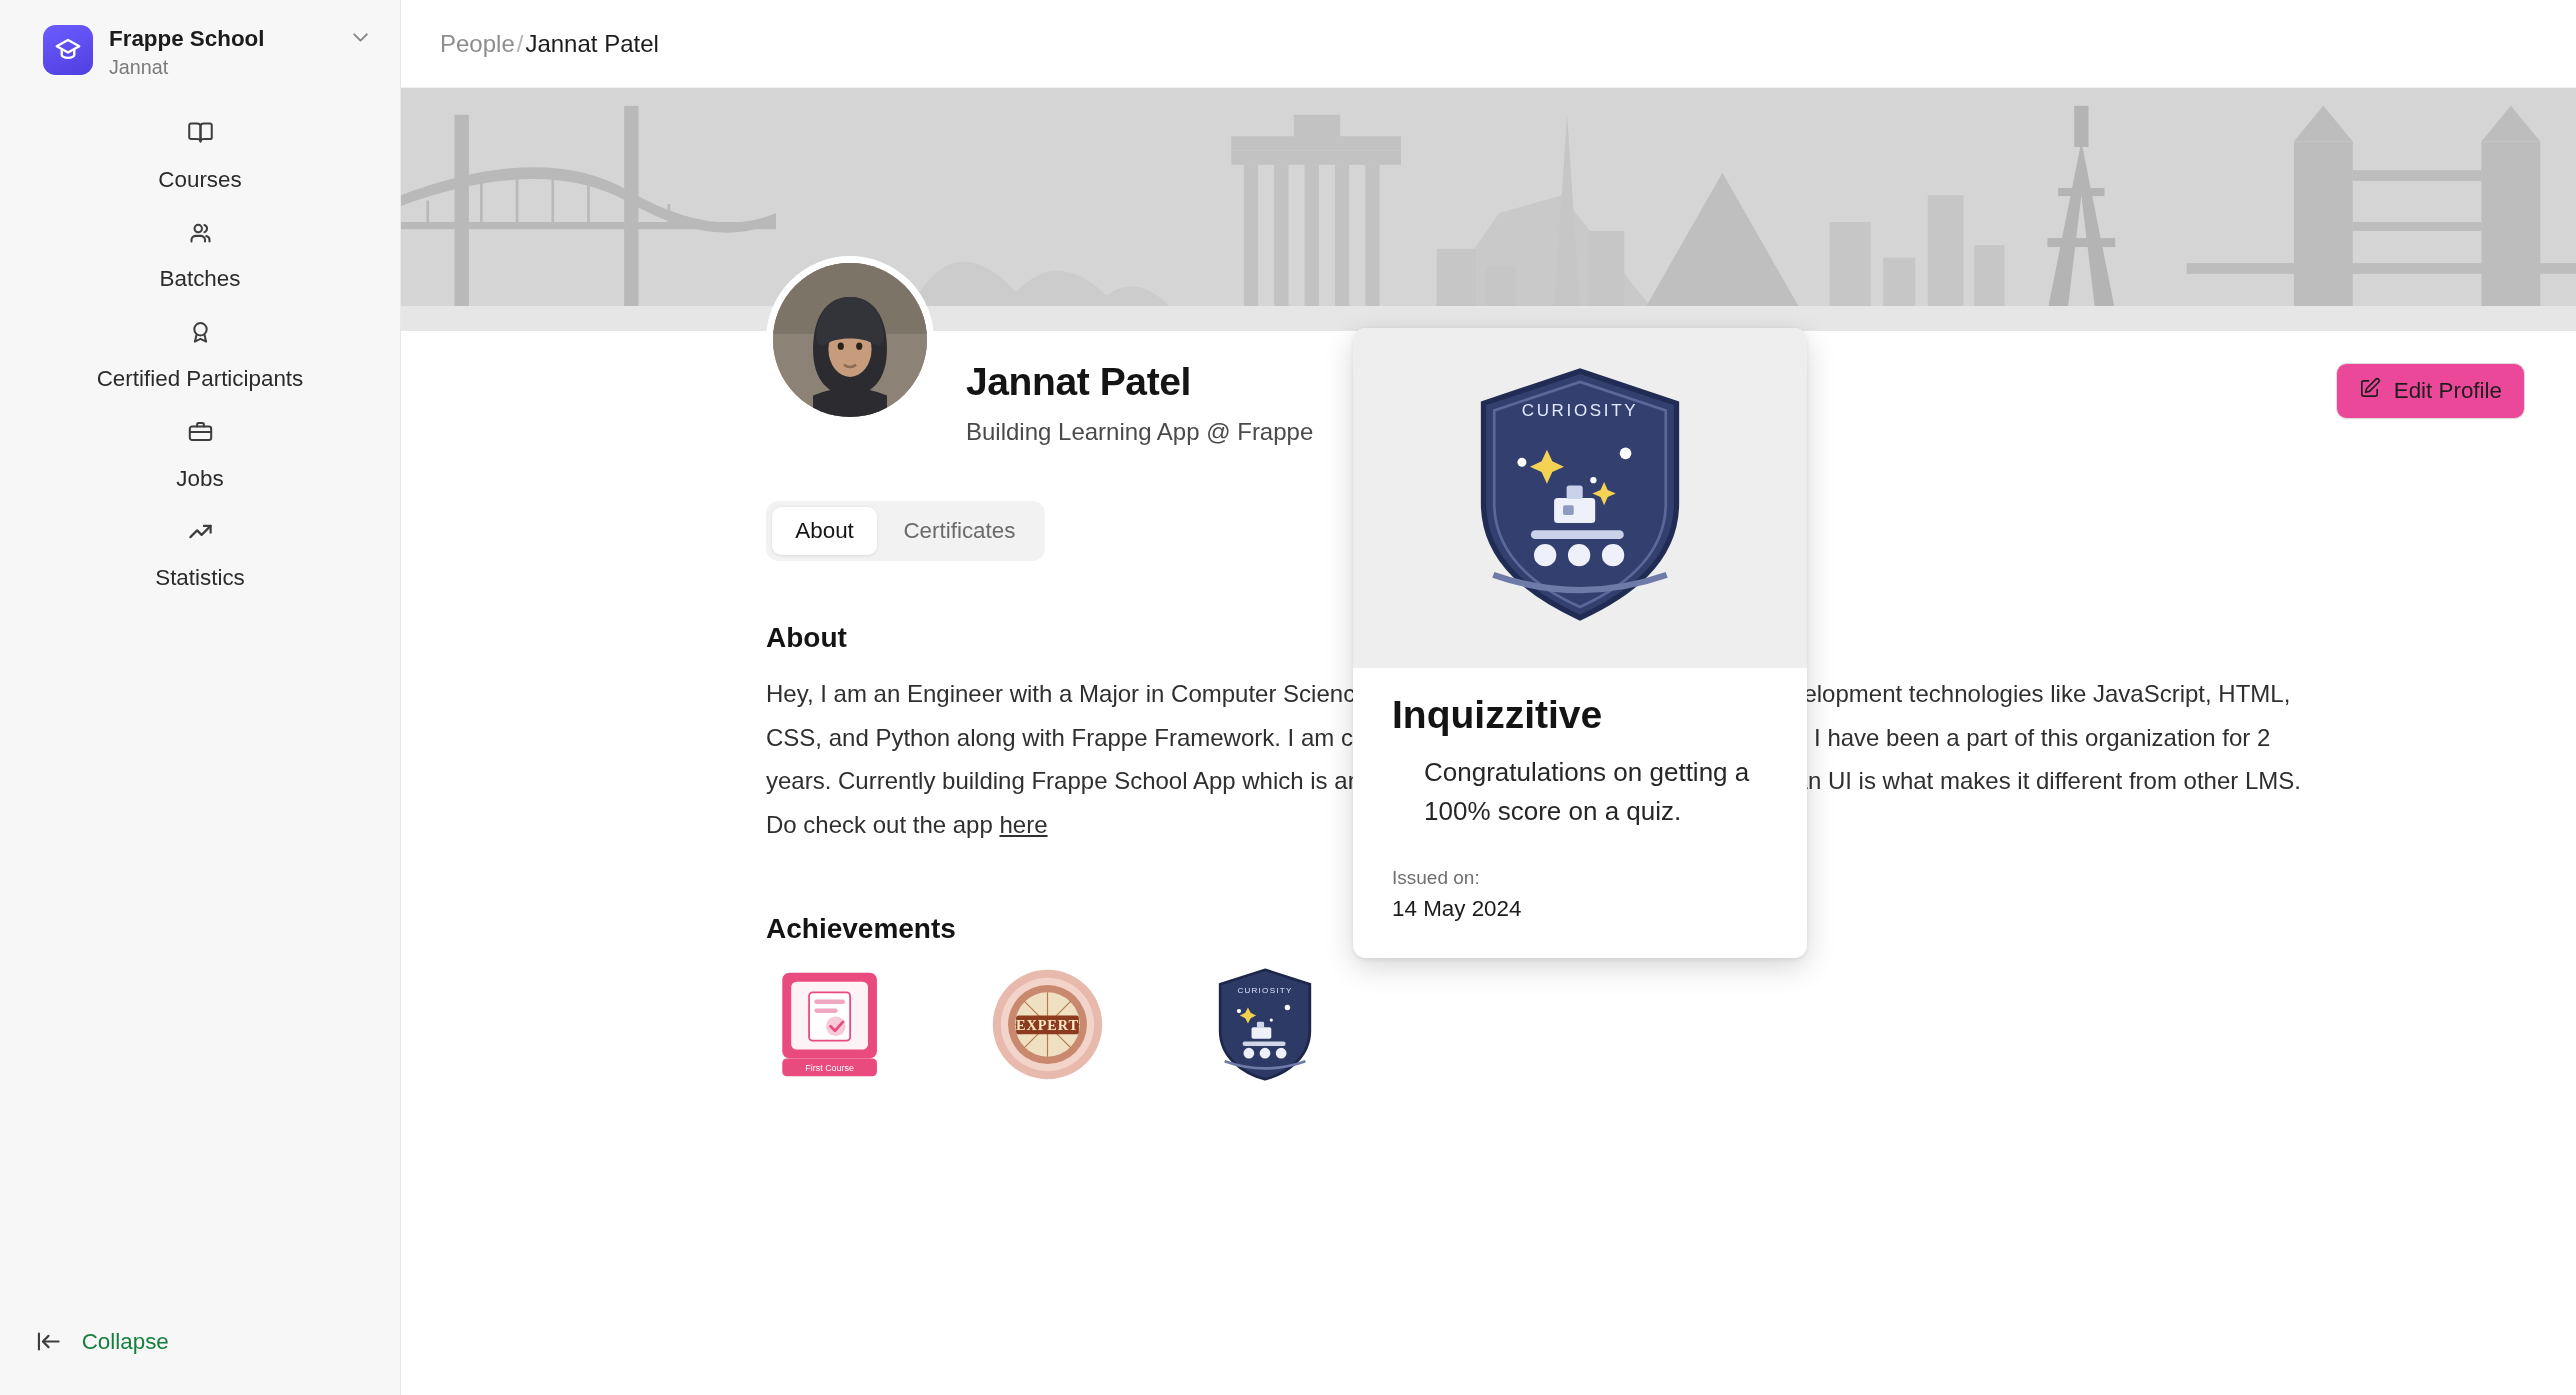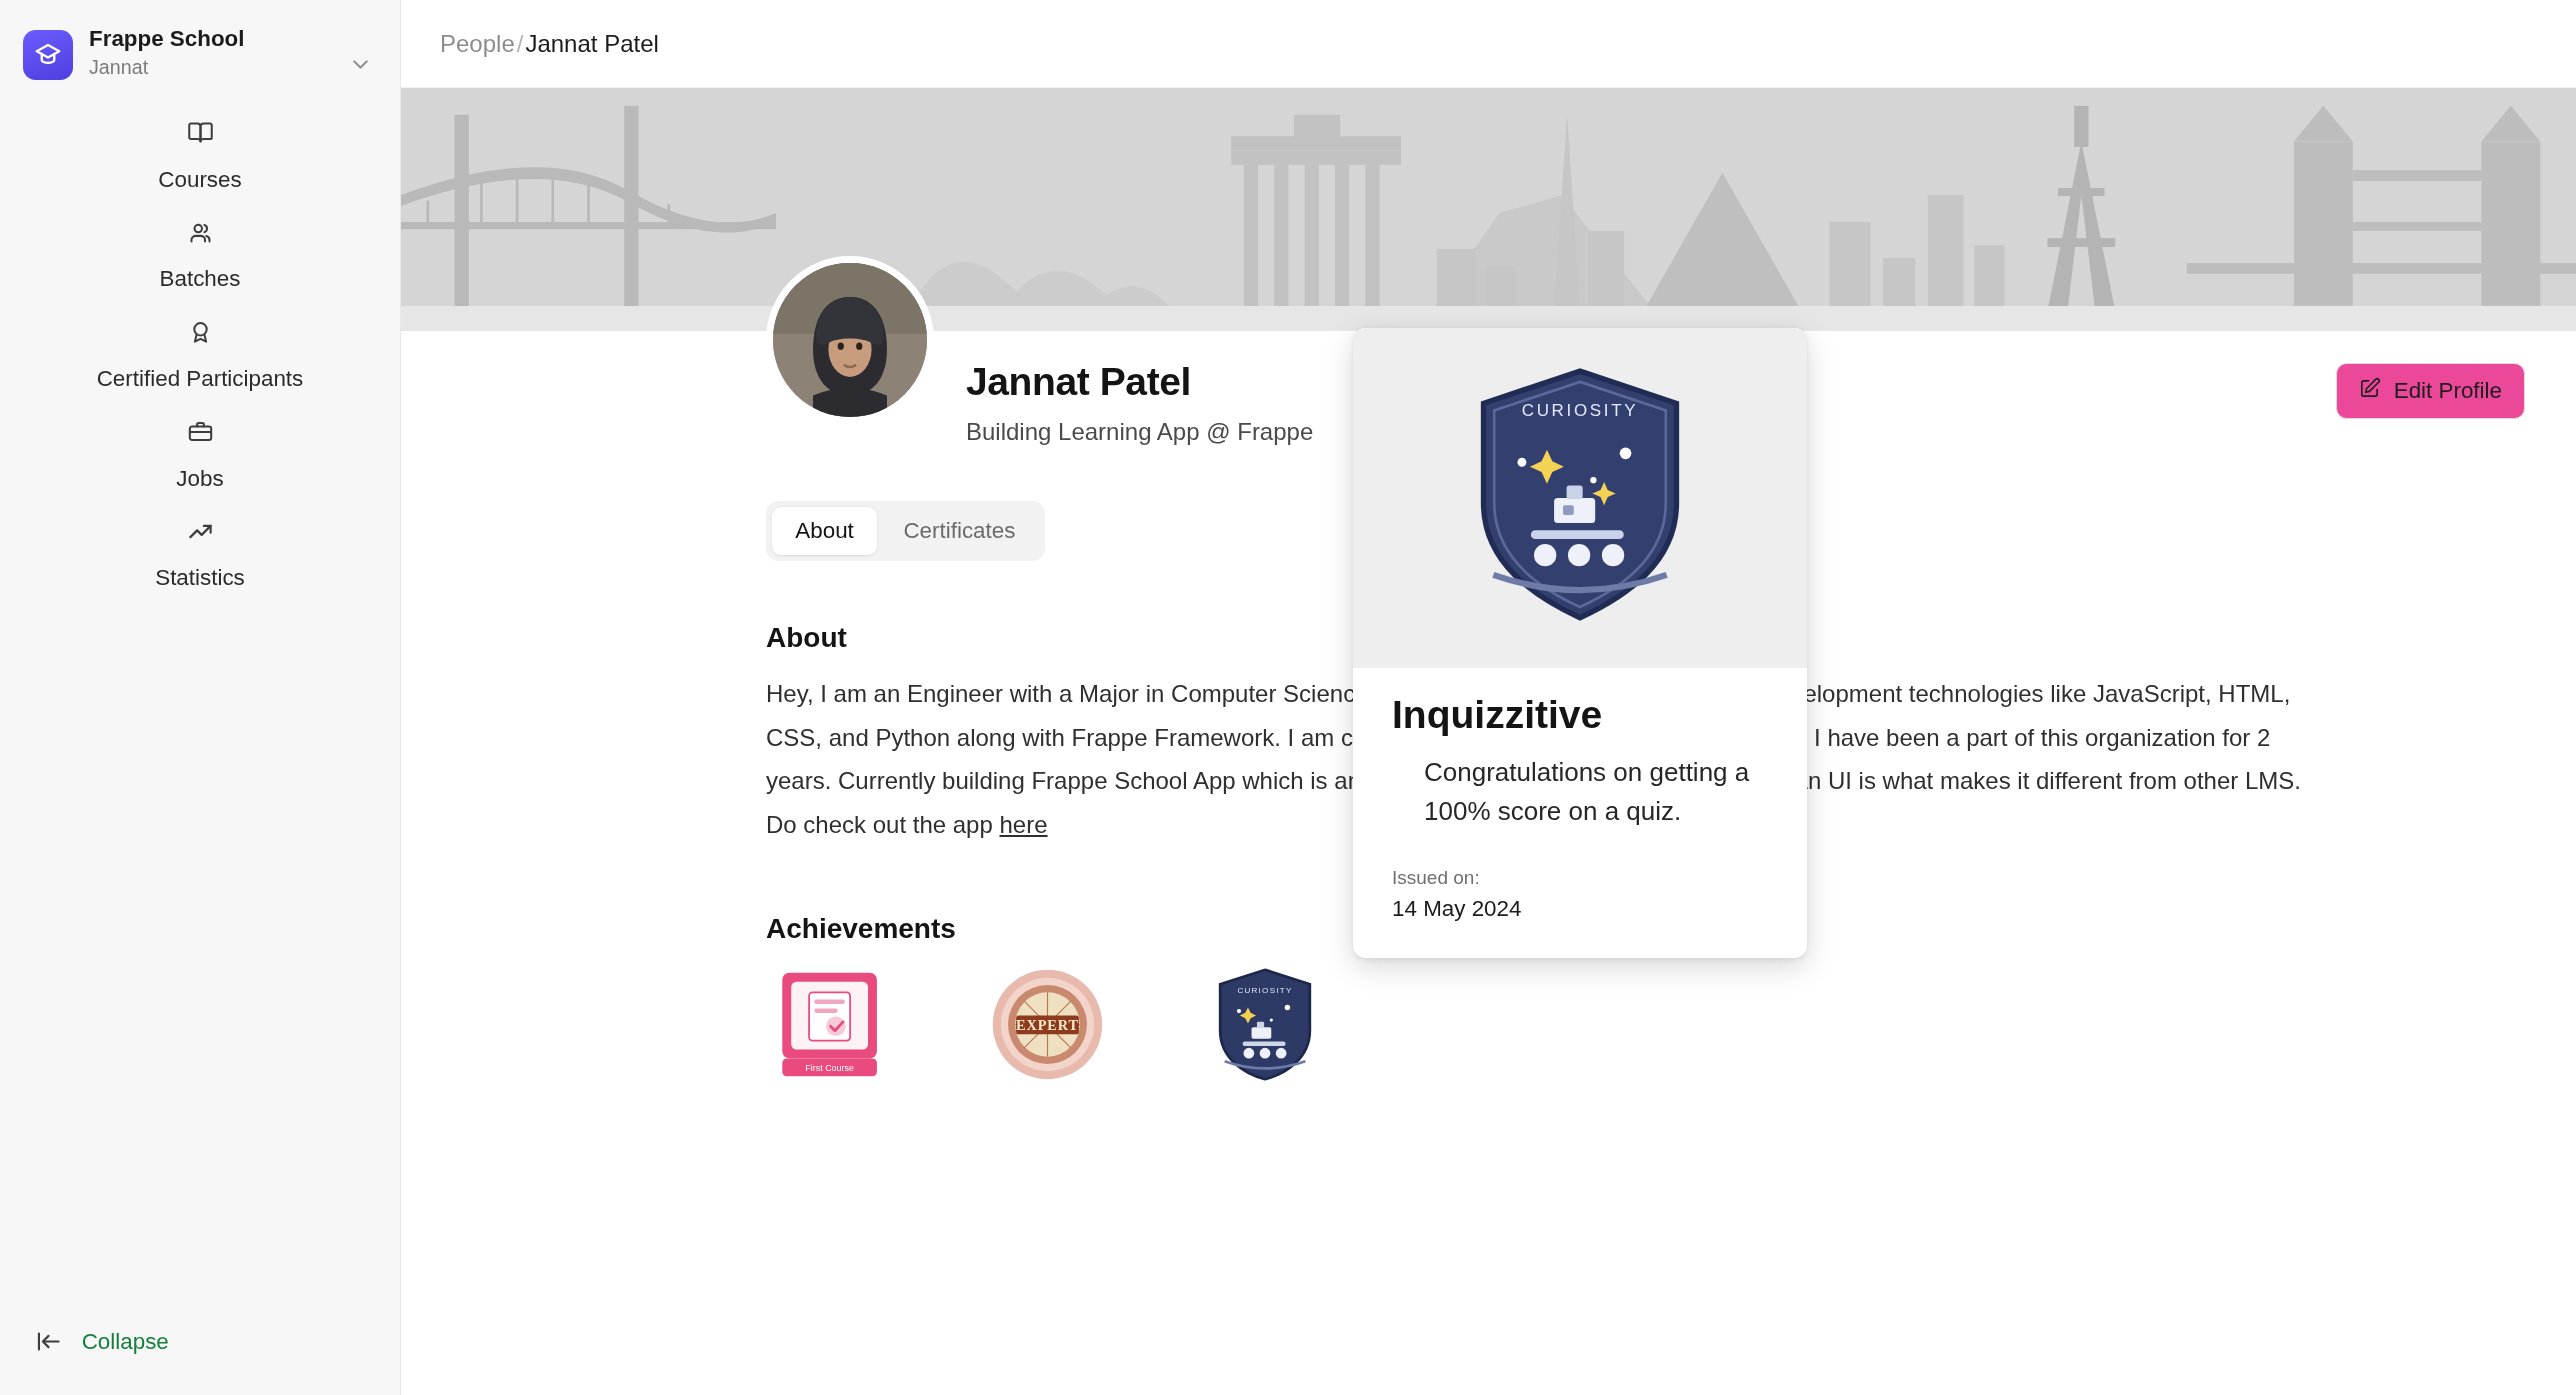--- a/index.html
+++ b/index.html
@@ -15,24 +15,25 @@
   .sidebar {
     width: 401px; height: 100%;
     background: #f7f7f7;
     border-right: 0.9px solid #e8e8e8;
     display: flex; flex-direction: column;
     padding: 19.7px 0 0 0;
     position: relative;
     flex: 0 0 401px;
   }
   .brand {
-    display: flex; align-items: flex-end;
+    display: flex; align-items: flex-start;
     padding: 5.4px 23px 0 23px;
     gap: 16px;
     cursor: pointer;
+    margin-left: 20px;
   }
   .brand-logo {
     width: 50px; height: 50px; border-radius: 12.5px;
     background: linear-gradient(160deg, #6b5cff 0%, #4f3fe0 100%);
     display: flex; align-items: center; justify-content: center;
     flex: 0 0 50px;
   }
   .brand-text { flex: 1 1 auto; line-height: 1.25; }
   .brand-title { font-size: 22.4px; font-weight: 700; color: #1b1b1b; }
   .brand-sub { font-size: 19.7px; color: #7b7b7b; margin-top: 1.8px; }

